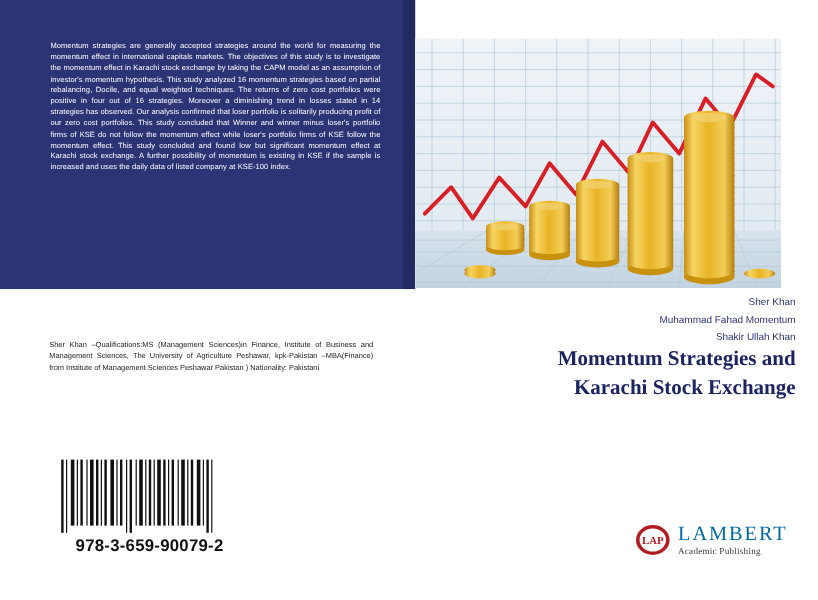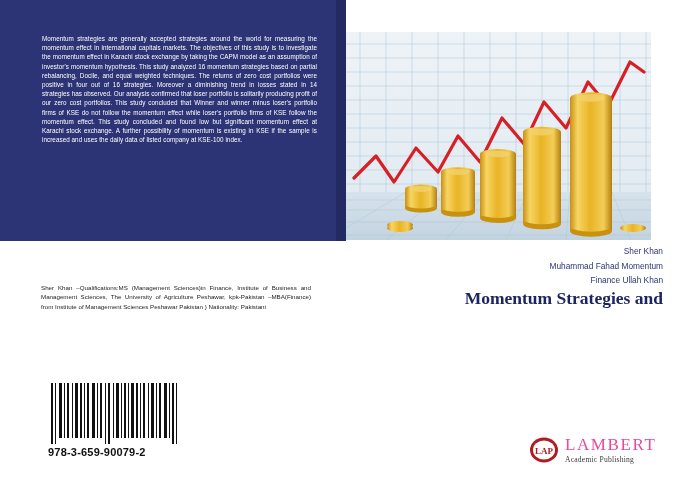--- a/index.html
+++ b/index.html
@@ -119,21 +119,21 @@
   }
   .logo-text {
     position: absolute;
     left: 36px;
     top: 3px;
   }
   .logo-name {
     font-family: "Liberation Serif", serif;
     font-size: 17px;
     letter-spacing: 1.6px;
-    color: #ec4899;
+    color: #0369a1;
     line-height: 17px;
   }
   .logo-sub {
     font-family: "Liberation Serif", serif;
     font-size: 7.6px;
     letter-spacing: 0.2px;
     color: #3a3a3a;
     margin-top: 2px;
   }
   
@@ -150,23 +150,23 @@
   .barcode-box {
     position: absolute;
     left: 48px;
     top: 140px;
     width: 135px;
     height: 65px;
   }
   .barcode-svg { display: block; }
   .isbn {
     position: absolute;
-    left: 48px;
+    left: 63px;
     top: 205px;
-    font-size: 11px;
+    font-size: 14px;
     color: #111111;
     letter-spacing: 0.2px;
     font-weight: bold;
   }
 </style>
 </head>
 <body>
 
 <div id="cover">
 
@@ -409,25 +409,26 @@
         </g>
       </svg>
     </div>
     <div class="isbn">978-3-659-90079-2</div>
 
     <div class="front-panel">
 
       <div class="authors">
         <div>Sher Khan</div>
         <div>Muhammad Fahad Momentum</div>
-        <div>Finance Ullah Khan</div>
+        <div>Shakir Ullah Khan</div>
       </div>
 
       <div class="title">
         <div>Momentum Strategies and</div>
+        <div>Karachi Stock Exchange</div>
       </div>
 
       <div class="logo">
         <svg class="logo-mark" width="30" height="30" viewBox="0 0 30 30">
           <ellipse cx="15" cy="15" rx="14" ry="12.5" fill="#b01c22"></ellipse>
           <ellipse cx="15" cy="15" rx="11" ry="9.6" fill="#ffffff"></ellipse>
           <text x="15" y="18.5" font-family="Liberation Serif, serif" font-size="9" font-weight="bold" text-anchor="middle" fill="#b01c22">LAP</text>
         </svg>
         <div class="logo-text">
           <div class="logo-name">LAMBERT</div>

